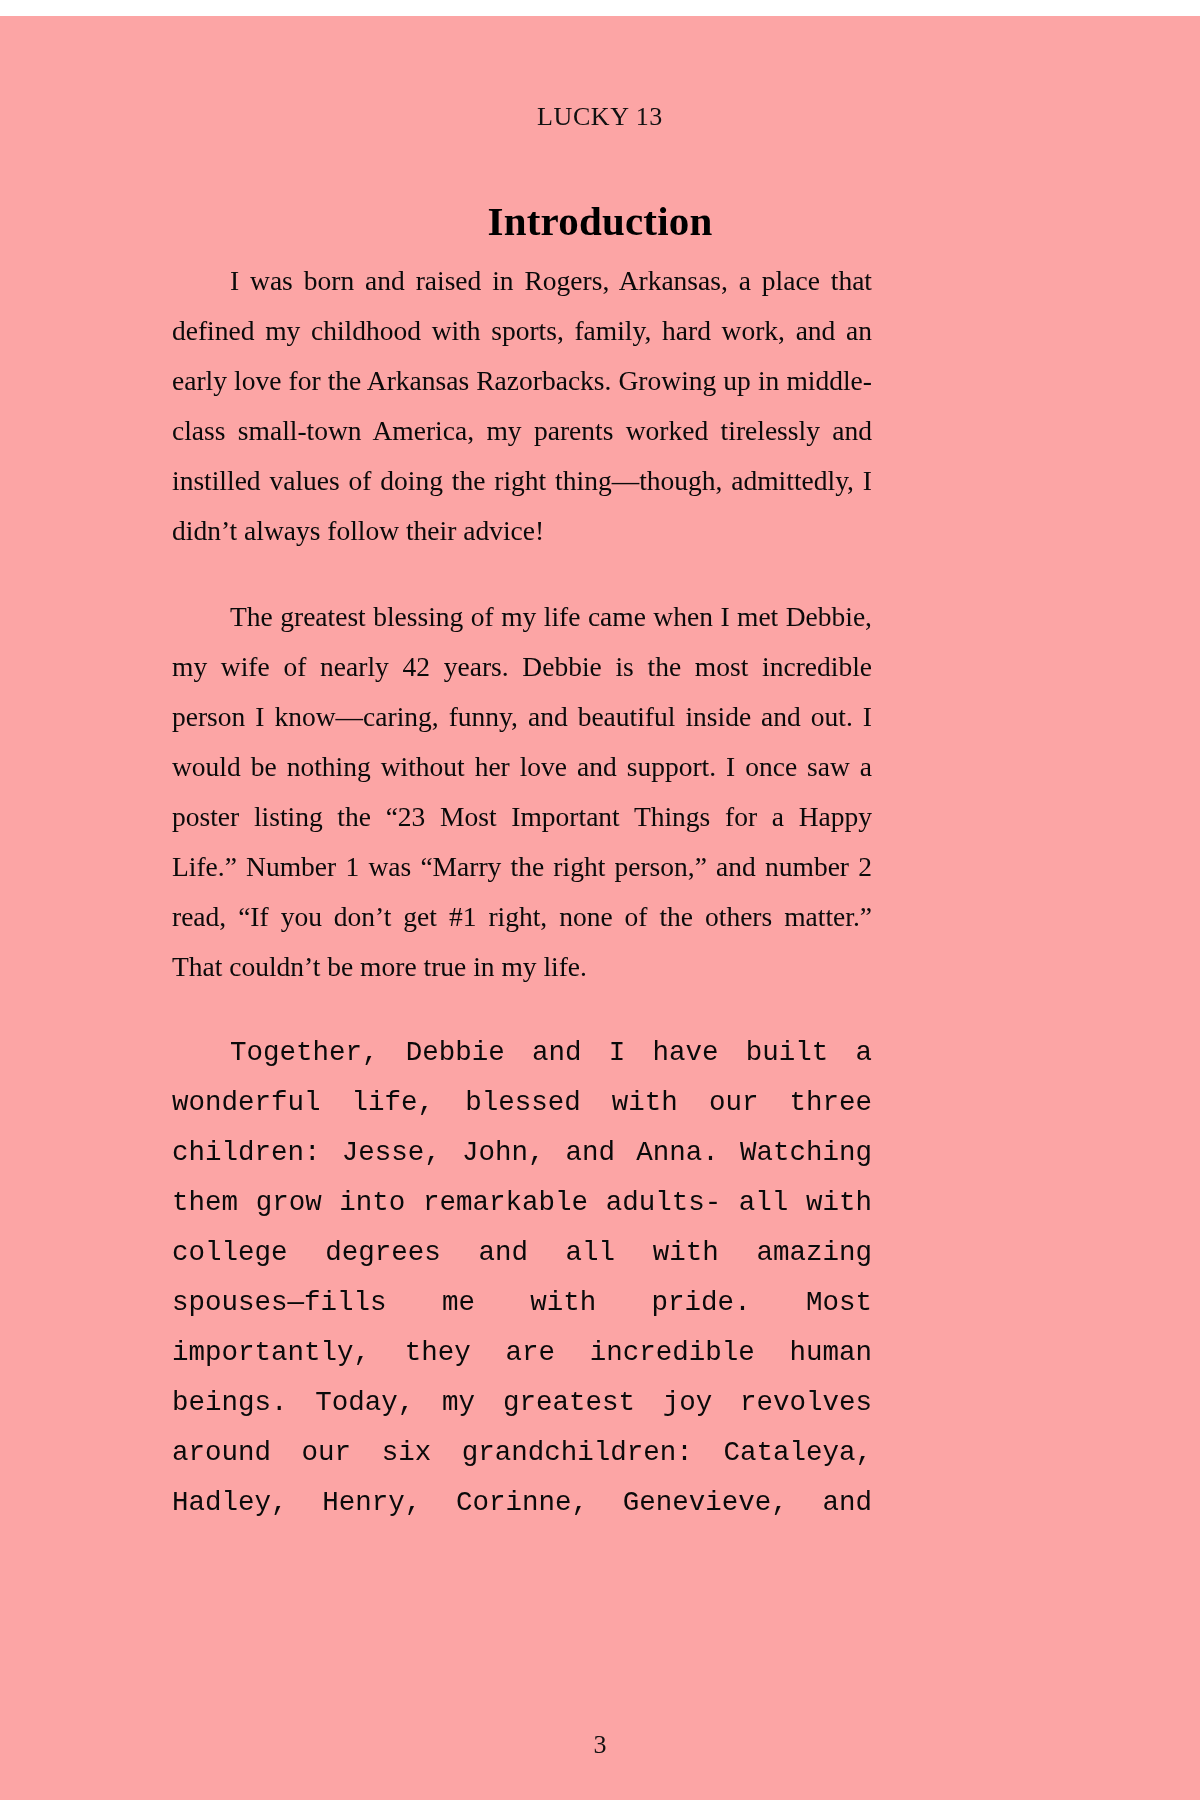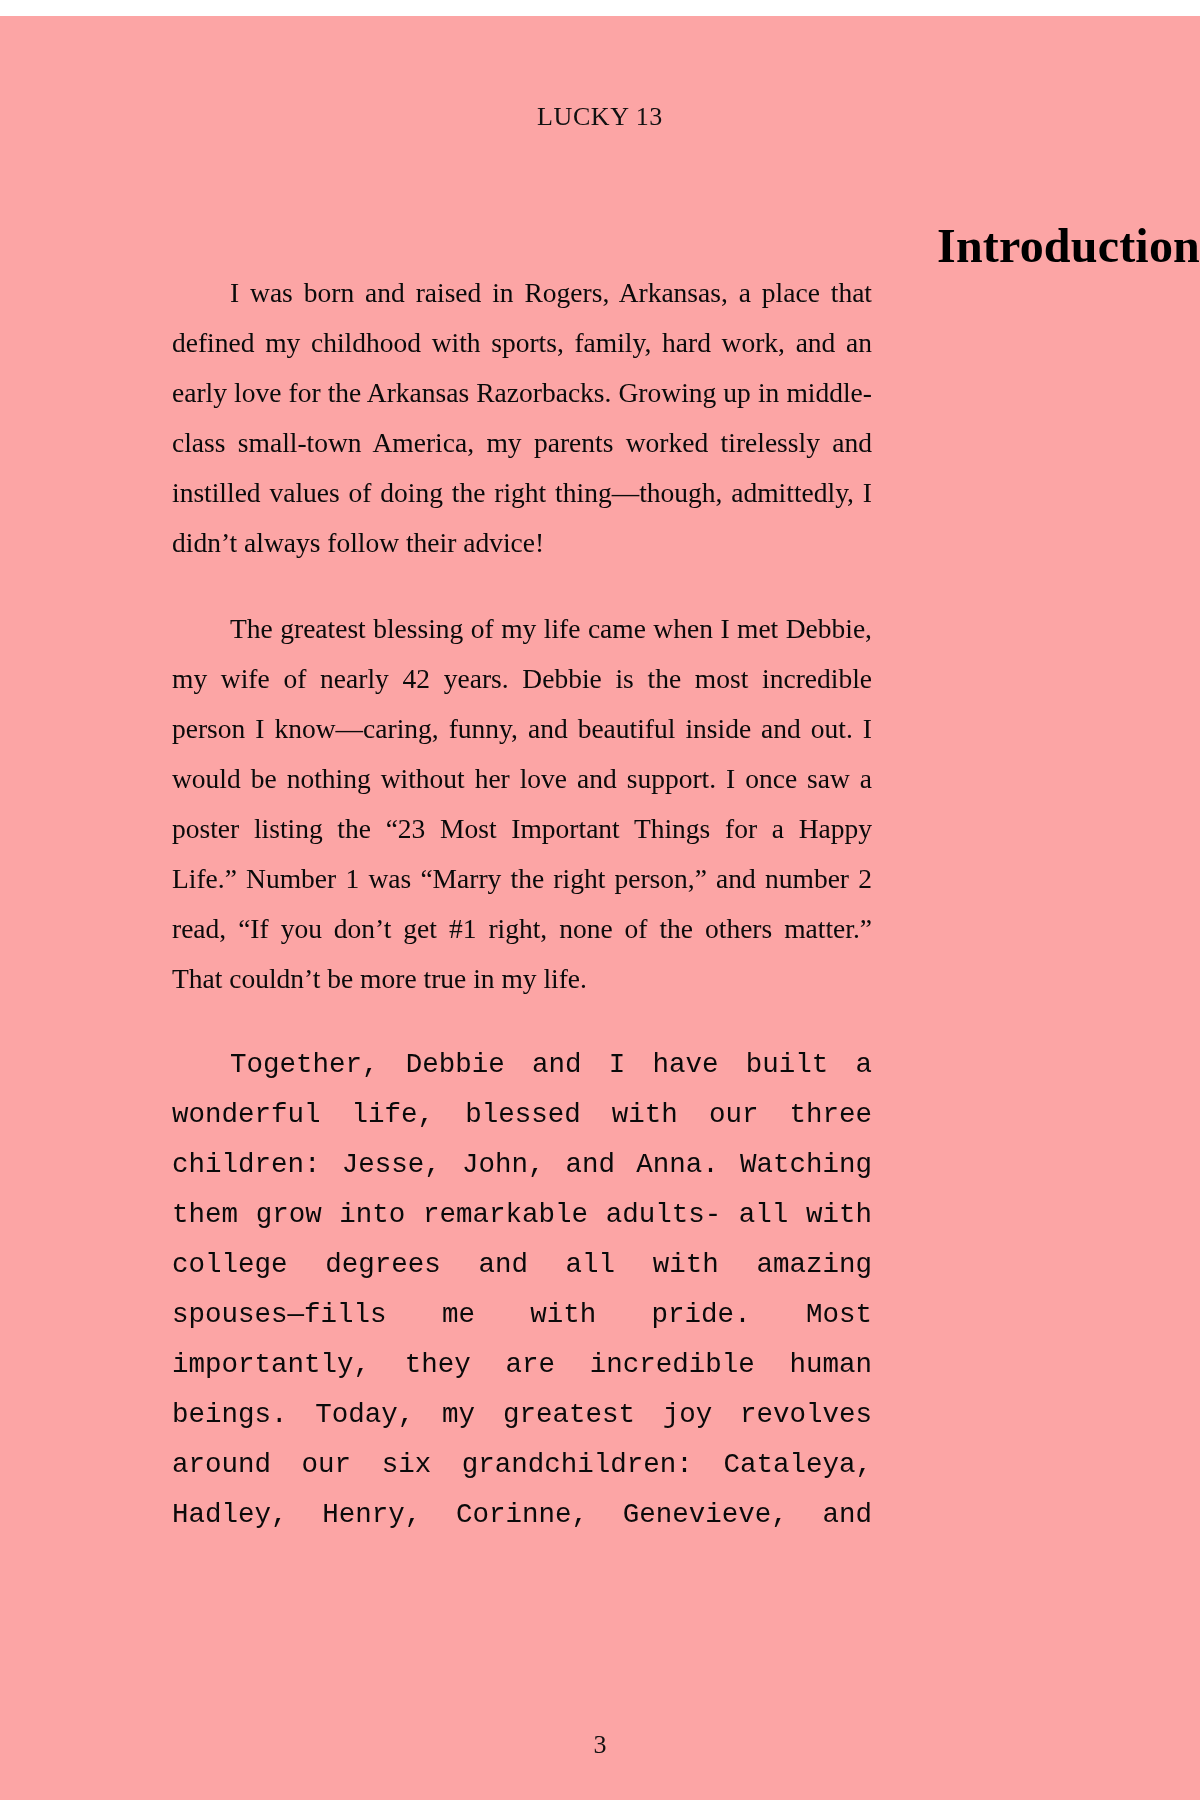--- a/index.html
+++ b/index.html
@@ -22,32 +22,32 @@
     top: 86px;
     left: 0;
     width: 1200px;
     text-align: center;
     font-size: 26px;
     letter-spacing: 0.6px;
     color: #111111;
   }
   .chapter-title {
     position: absolute;
-    top: 170px;
+    top: 154px;
     left: 0;
     width: 1200px;
-    text-align: right;
-    font-size: 48px;
+    text-align: center;
+    font-size: 41px;
     font-weight: bold;
     letter-spacing: 0.2px;
     color: #000000;
   }
   .body-block {
     position: absolute;
-    top: 252px;
+    top: 240px;
     left: 172px;
     width: 700px;
   }
   .para {
     margin: 0 0 36px 0;
     text-indent: 58px;
     text-align: justify;
     font-size: 27.5px;
     line-height: 50px;
     color: #0a0a0a;

